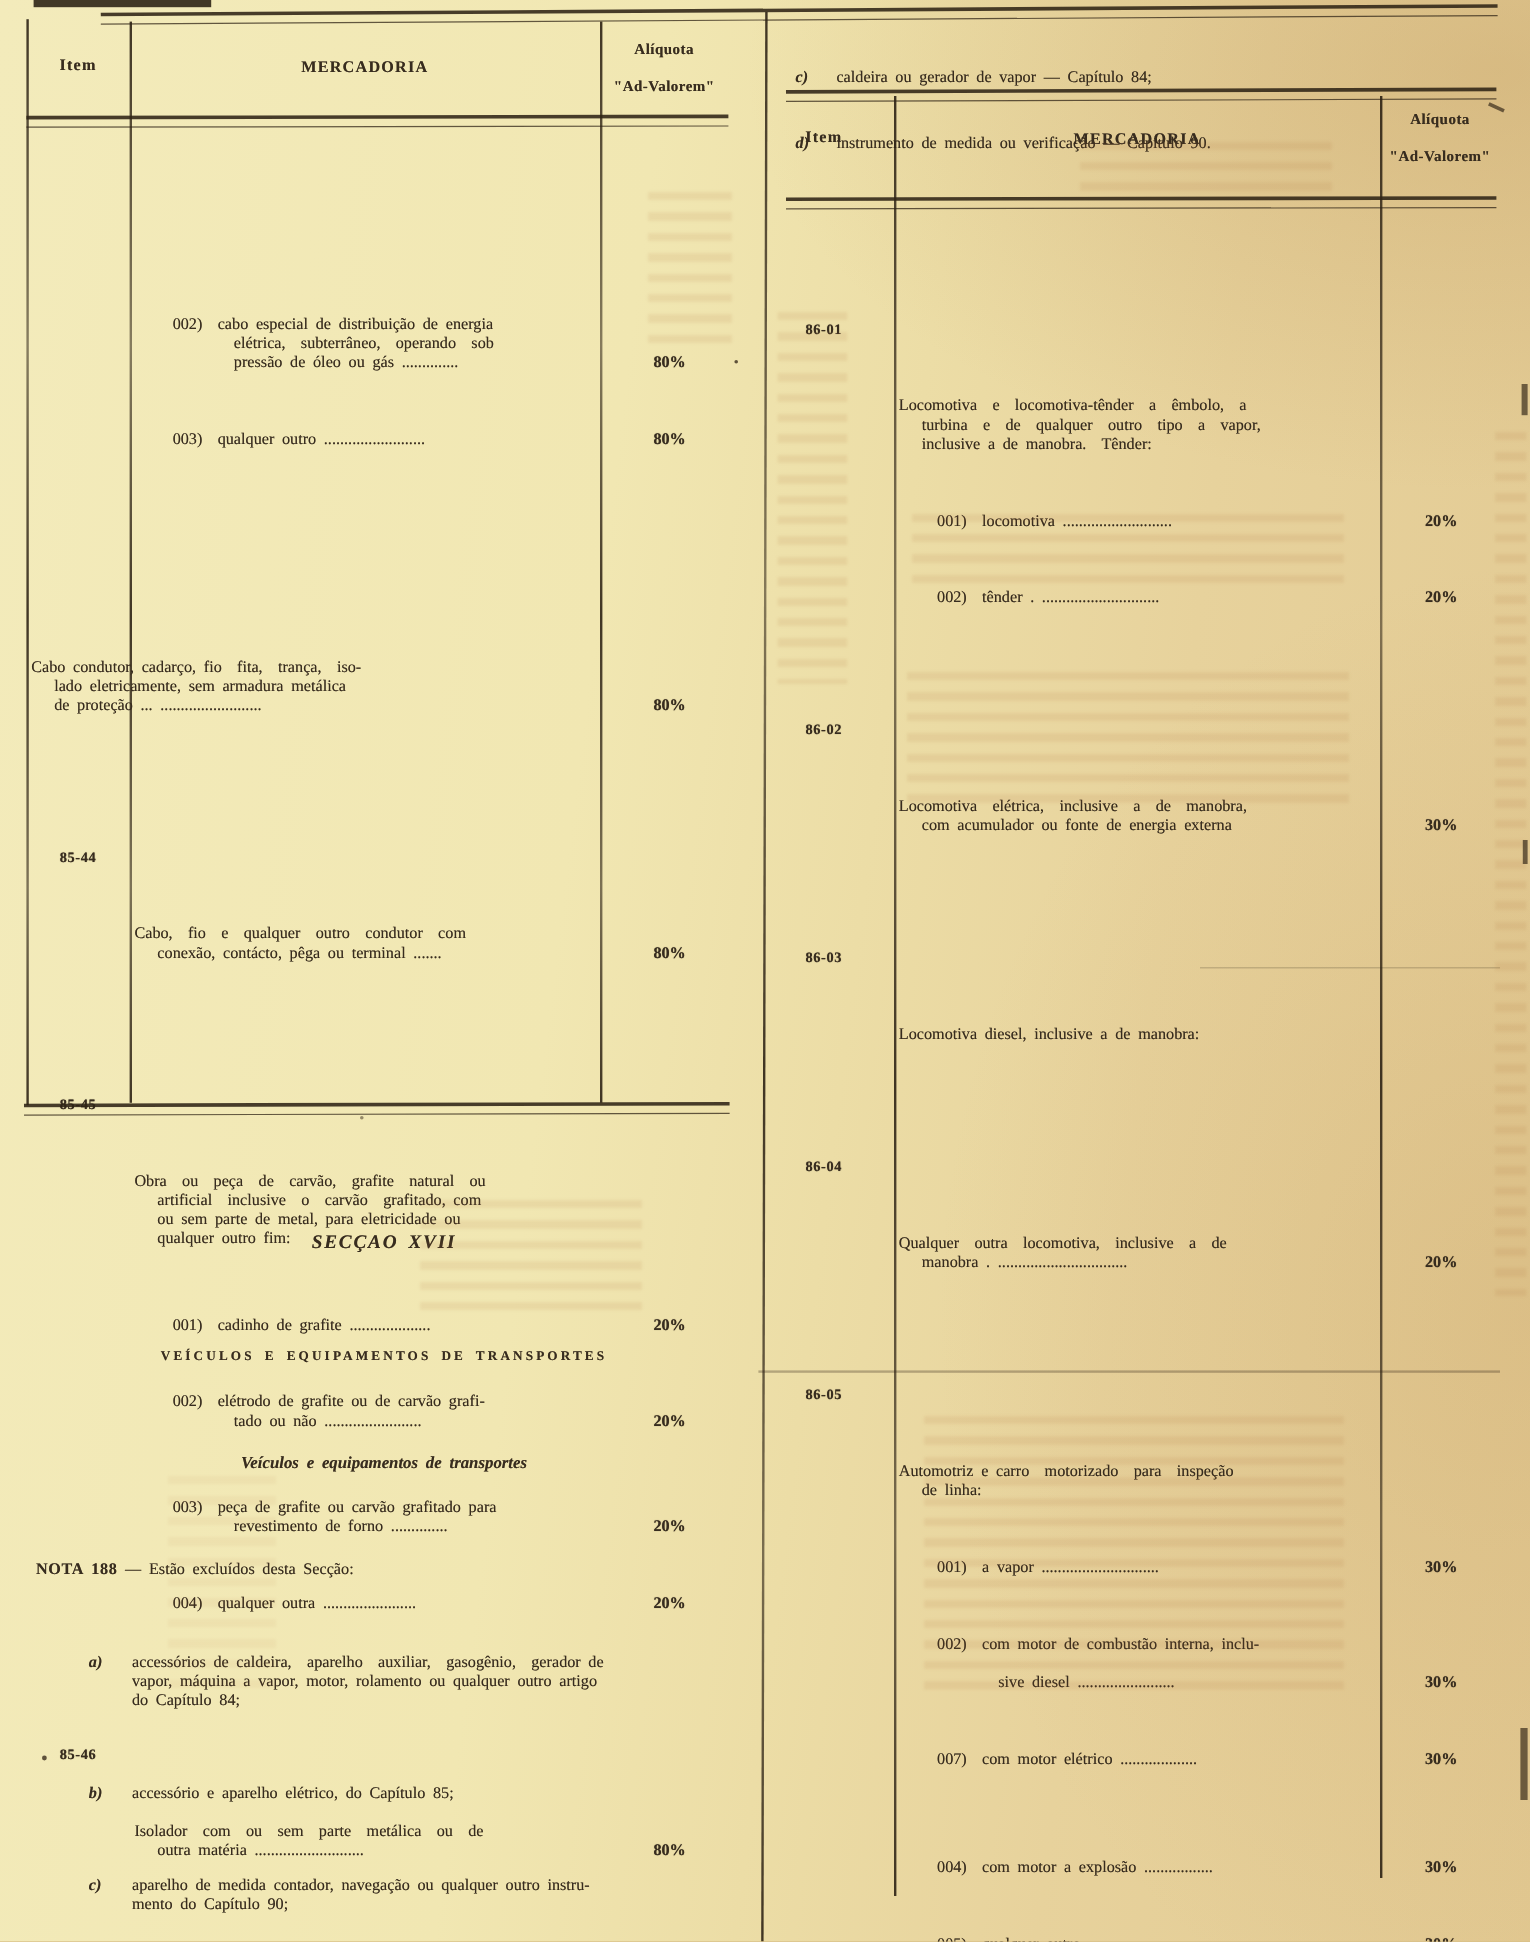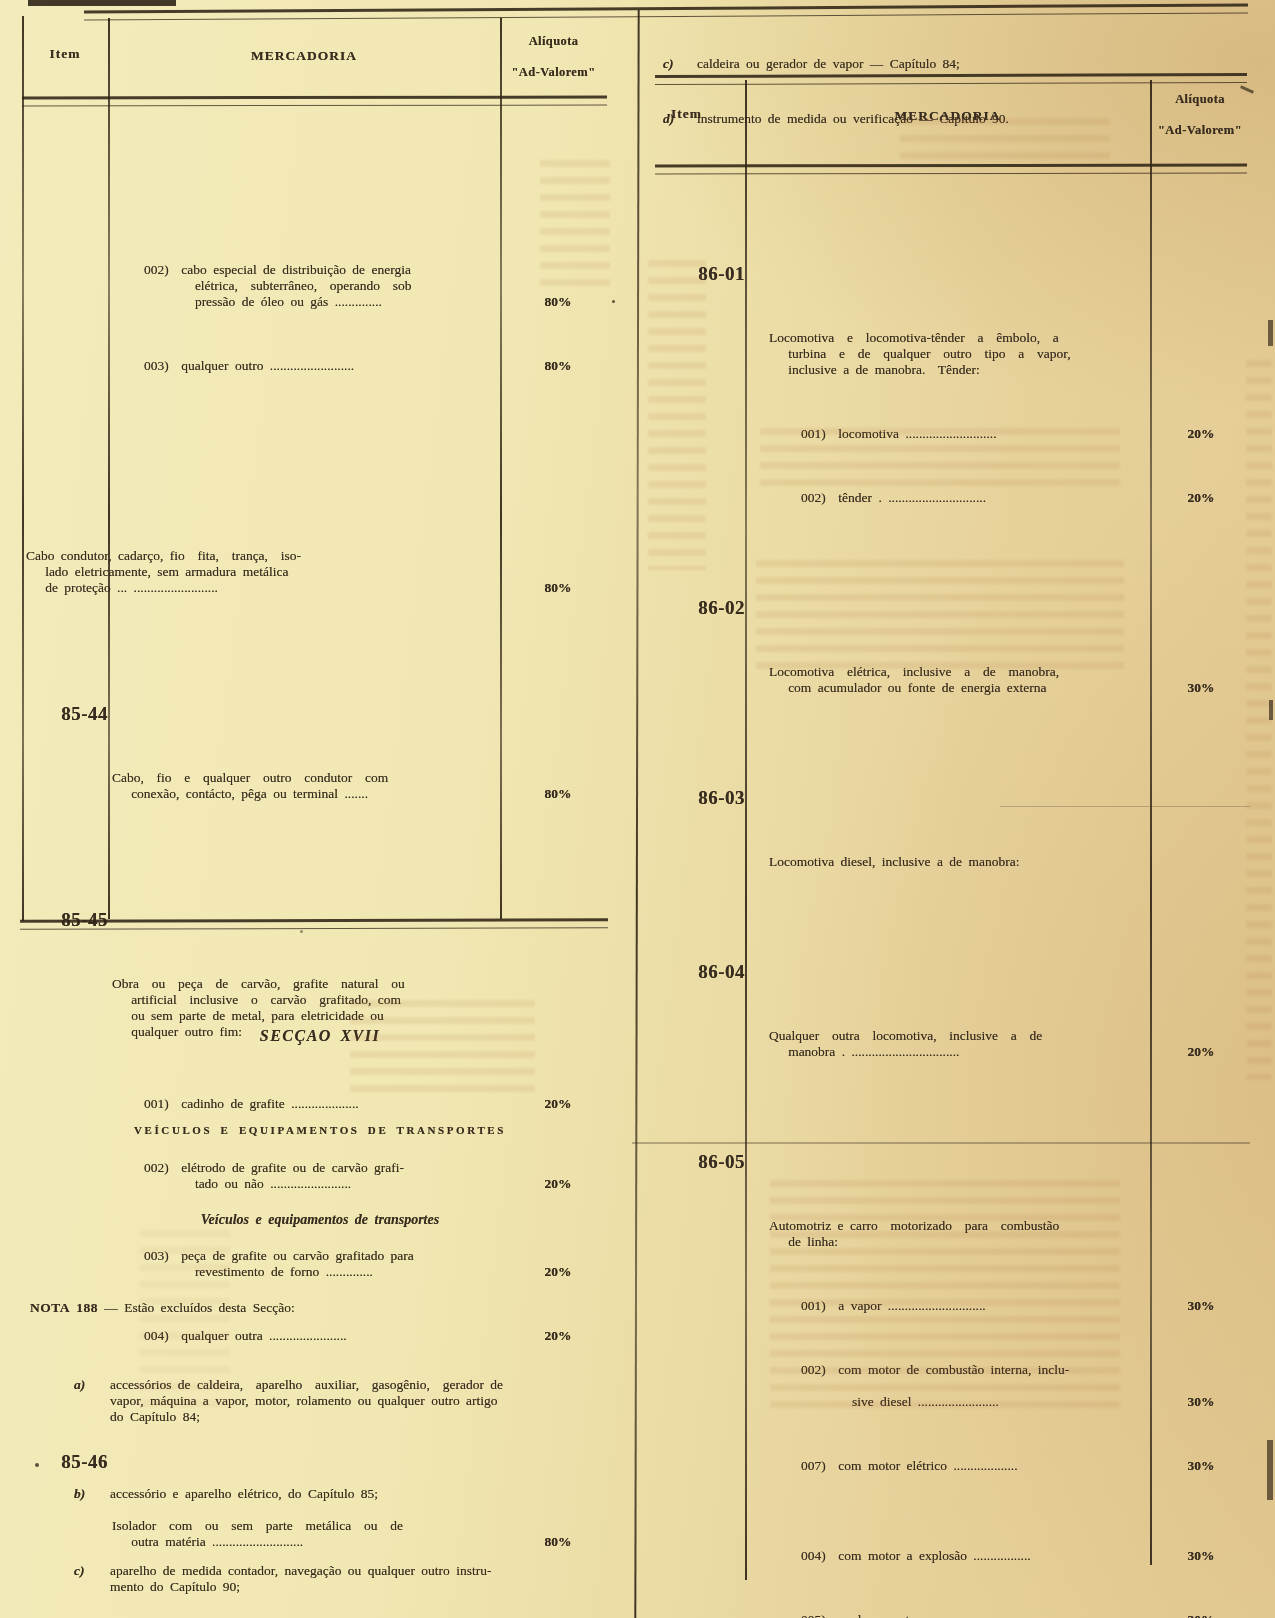--- a/index.html
+++ b/index.html
@@ -24,32 +24,32 @@
   .table{position:absolute;}
   .thead{position:absolute;left:0;right:0;display:flex;align-items:flex-start;}
   .th{font-weight:bold;text-align:center;font-size:13.5px;letter-spacing:1px;
       text-shadow:0 0 .5px rgba(60,44,24,.6);}
   .aliq-h{font-size:12.5px;letter-spacing:.4px;}
   .aliq-h .l2{margin-top:16px;}
   .tbody{position:absolute;left:0;right:0;}
   .t-row{display:flex;}
   .t-row.r1{margin-top:14px;}.t-row.r2{margin-top:26px;}
   .t-row.r3{margin-top:30px;}
-  .col-item{text-align:right;font-weight:bold;font-size:19px;letter-spacing:.5px;
+  .col-item{text-align:center;font-weight:bold;font-size:12px;letter-spacing:.5px;
             text-shadow:0 0 .6px rgba(40,30,16,.7);}
   .col-body{flex:1;}
   .entry{display:flex;align-items:flex-end;}
   .entry.g1{margin-top:8px;}.entry.g3{margin-top:26px;gap:45px;}
   .desc{flex:1;}
   .rate{width:98px;text-align:center;font-weight:bold;font-size:13.5px;
         align-self:flex-end;text-shadow:0 0 .6px rgba(40,30,16,.7);}
   #left-table .col-item{width:86px;}
   #left-table .col-body{padding-left:4px;}
   #right-table .col-item{width:117px;}
-  #right-table .col-body{padding-left:24px;}
+  #right-table .col-body{padding-left:4px;}
   
   #section p{margin:0;}
   .sec-h{text-align:center;font-weight:bold;font-style:italic;font-size:16px;
          letter-spacing:1.5px;margin-top:26px !important;}
   .sec-caps{text-align:center;font-weight:bold;font-size:11px;letter-spacing:2.6px;
             margin-top:30px !important;}
   .sec-it{text-align:center;font-weight:bold;font-style:italic;font-size:14px;
           margin-top:26px !important;}
   .note{margin-top:24px !important;}
   .note .plabel{font-weight:bold;letter-spacing:.5px;text-align:right;}
@@ -321,21 +321,21 @@
               </div>
             </div>
         </div>
       
         <div class="t-row r1">
           <div class="col-item">86-05</div>
           <div class="col-body">
             
           
               <div class="entry g0 r1">
-                <div class="desc">Automotriz e carro  motorizado  para  combustão
+                <div class="desc">Automotriz e carro  motorizado  para  inspeção
    de linha:</div>
                 <div class="rate"></div>
               </div>
             
               <div class="entry g0 r1">
                 <div class="desc">     001)  a vapor .............................</div>
                 <div class="rate">30%</div>
               </div>
             
               <div class="entry g0 r1">

